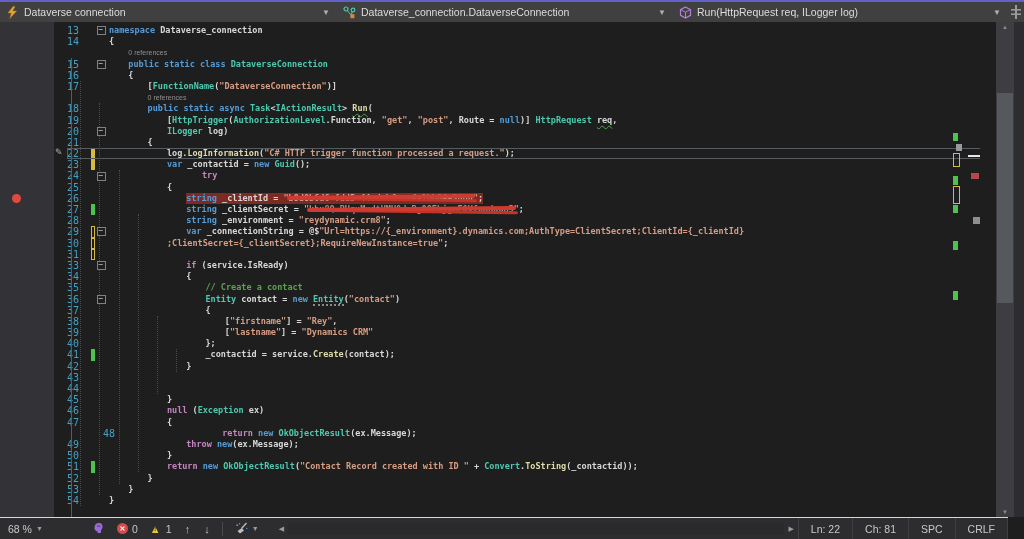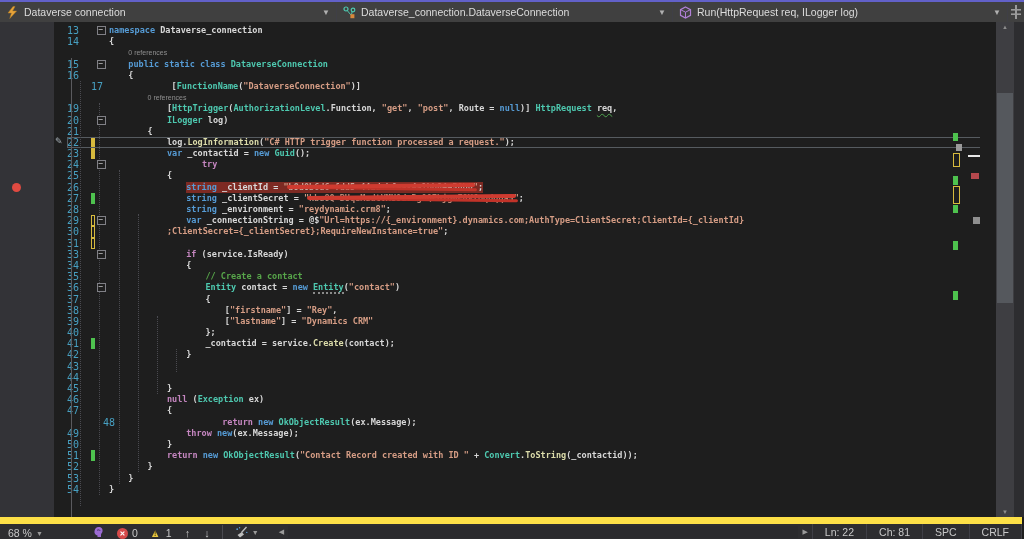--- a/index.html
+++ b/index.html
@@ -12,22 +12,22 @@
     border-top:2px solid #6261c9; display:flex; align-items:stretch; }
   .combo { display:flex; align-items:center; gap:5px; padding:0 6px; border-right:1px solid #3f3f46;
     color:#dcdcdc; font-size:10.5px; cursor:default; }
   .combo .caret { margin-left:auto; color:#b0b0b0; font-size:8px; padding-left:8px; }
   #combo-project { width:337px; }
   #combo-type { width:336px; }
   #combo-member { width:335px; }
   #split-box { flex:1; display:flex; align-items:center; justify-content:center; }
 
   
-  #statusbar { position:absolute; left:0; right:2px; bottom:0; height:22px; background:#2d2d30;
-    border-top:7px solid #fde047; display:flex; align-items:flex-end; color:#c8c8c8; font-size:10.5px; }
+  #statusbar { position:absolute; left:0; right:16px; bottom:0; height:22px; background:#2d2d30;
+    border-top:1px solid #fde047; display:flex; align-items:center; color:#c8c8c8; font-size:10.5px; }
   #zoom-ctl { display:flex; align-items:center; gap:4px; padding:0 8px; width:86px; }
   #zoom-ctl .caret { font-size:7px; color:#9a9a9a; }
   .sb-ico { display:flex; align-items:center; justify-content:center; margin:0 6px; }
   .err-circle { width:11px; height:11px; border-radius:50%; background:#d64a4a; color:#fff;
     font-size:7px; font-weight:bold; text-align:center; line-height:11px; display:inline-block; }
   .warn { position:relative; display:inline-block; width:12px; height:12px; }
   .warn .tri { color:#e8c63f; font-size:11px; line-height:12px; }
   .warn .ex { position:absolute; left:4.2px; top:2.5px; font-size:7px; color:#50430e; font-weight:bold; }
   .count { margin-left:4px; }
   .nav-arrow { color:#c0c0c0; font-size:11px; margin:0 7px; }
@@ -174,33 +174,40 @@
           </div>
           <div class="code-line" style="padding-left: 21.3px;"><span class="lc"><span class="tk-k">public static class</span><span class="tk-t"> DataverseConnection</span></span></div>
         </div>
         <div class="row" style="height: 11.2px;">
           <div class="m-bp"></div>
           <div class="m-num">16</div>
           <div class="m-chg"></div>
           <div class="m-out"></div>
           <div class="code-line" style="padding-left: 21.3px;"><span class="lc"><span class="tk-p">{</span></span></div>
         </div>
-        <div class="row" style="height: 11.2px; padding-left: 24px;">
+        <div class="row" style="height: 11.2px;">
           <div class="m-bp"></div>
           <div class="m-num">17</div>
           <div class="m-chg"></div>
           <div class="m-out"></div>
           <div class="code-line" style="padding-left: 40.6px;"><span class="lc"><span class="tk-p">[</span><span class="tk-t">FunctionName</span><span class="tk-p">(</span><span class="tk-s">"DataverseConnection"</span><span class="tk-p">)]</span></span></div>
         </div>
         <div class="row" style="height: 11.2px;">
           <div class="m-bp"></div>
           <div class="m-num"></div>
           <div class="m-chg"></div>
           <div class="m-out"></div>
           <div class="code-line lens" style="padding-left: 40.6px;">0 references</div>
+        </div>
+        <div class="row" style="height: 11.2px;">
+          <div class="m-bp"></div>
+          <div class="m-num">18</div>
+          <div class="m-chg"></div>
+          <div class="m-out"></div>
+          <div class="code-line" style="padding-left: 40.6px;"><span class="lc"><span class="tk-k">public static async</span><span class="tk-p"> </span><span class="tk-t">Task</span><span class="tk-p">&lt;</span><span class="tk-t">IActionResult</span><span class="tk-p">&gt; </span><span class="tk-m tk-sq">Run</span><span class="tk-p">(</span></span></div>
         </div>
         <div class="row" style="height: 11.2px;">
           <div class="m-bp"></div>
           <div class="m-num">19</div>
           <div class="m-chg"></div>
           <div class="m-out"></div>
           <div class="code-line" style="padding-left: 59.9px;"><span class="lc"><span class="tk-p">[</span><span class="tk-t">HttpTrigger</span><span class="tk-p">(</span><span class="tk-t">AuthorizationLevel</span><span class="tk-p">.Function, </span><span class="tk-s">"get"</span><span class="tk-p">, </span><span class="tk-s">"post"</span><span class="tk-p">, Route = </span><span class="tk-k">null</span><span class="tk-p">)] </span><span class="tk-t">HttpRequest</span><span class="tk-p"> </span><span class="tk-p tk-sq">req</span><span class="tk-p">,</span></span></div>
         </div>
         <div class="row" style="height: 11.2px;">
           <div class="m-bp"></div>

